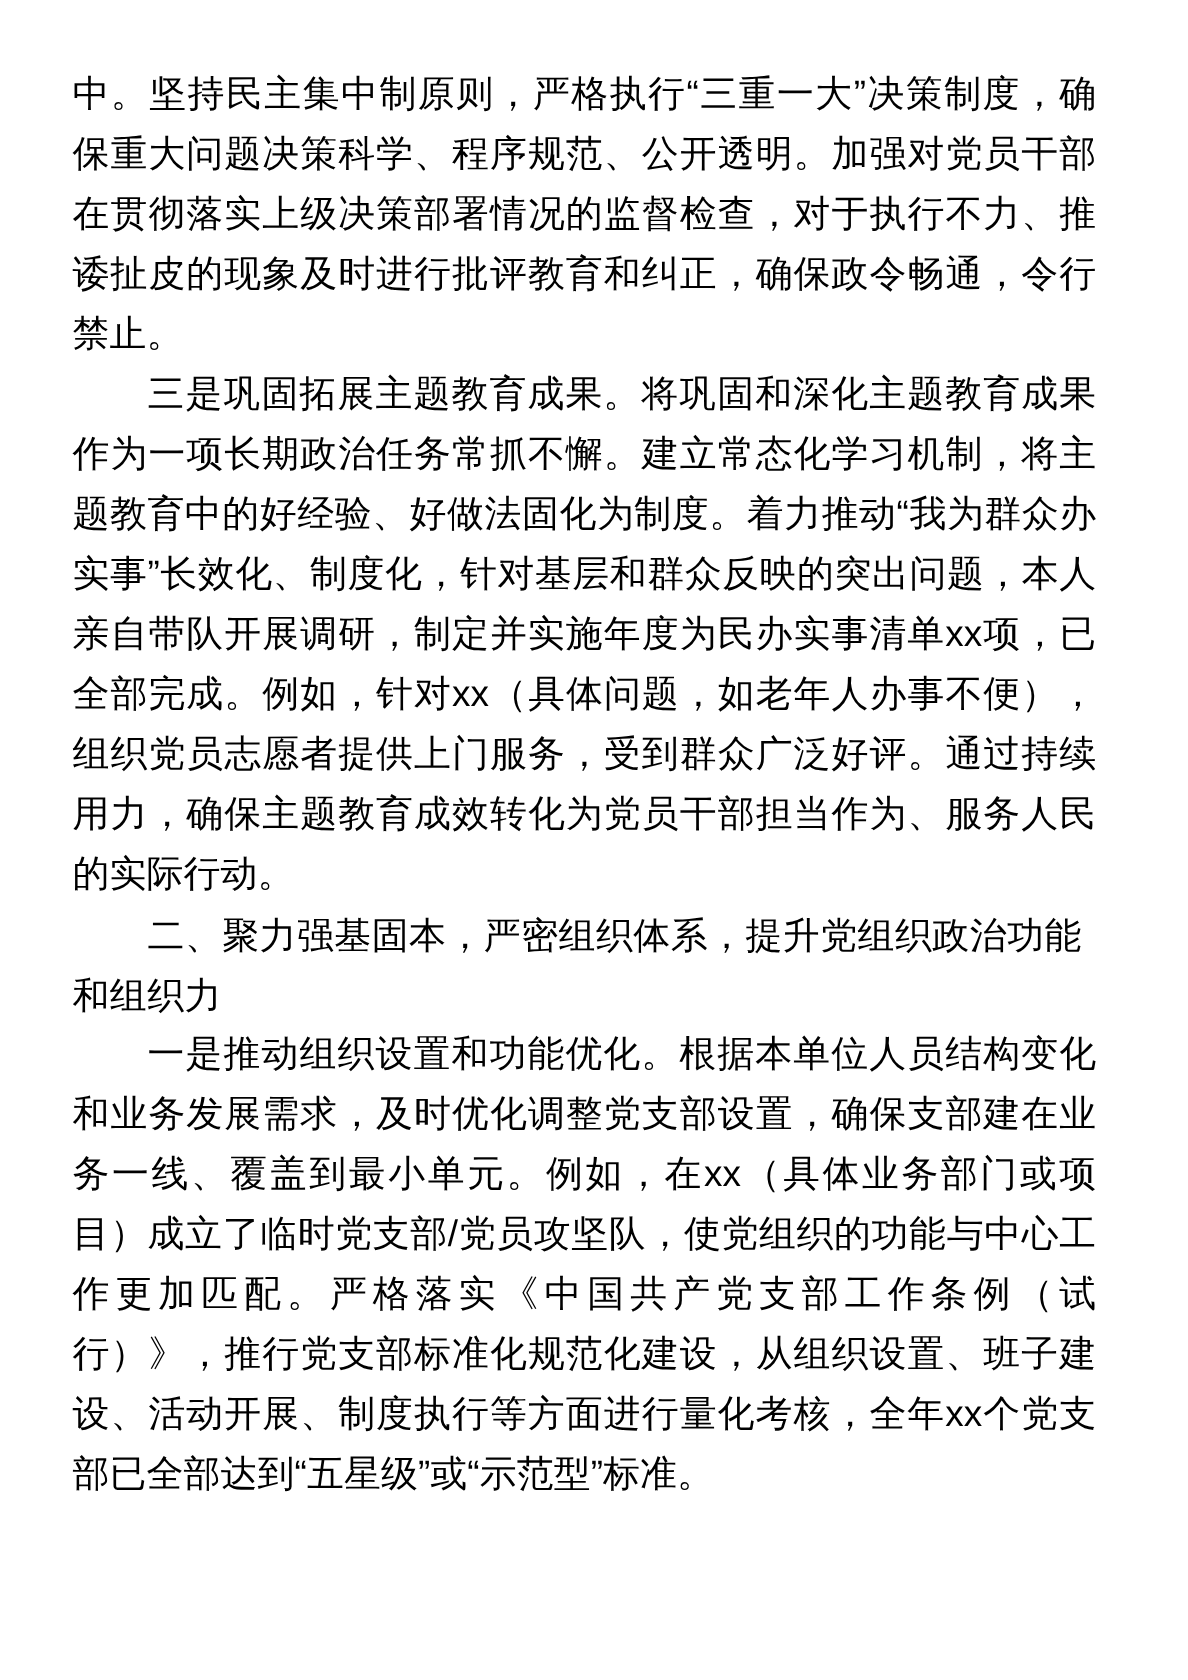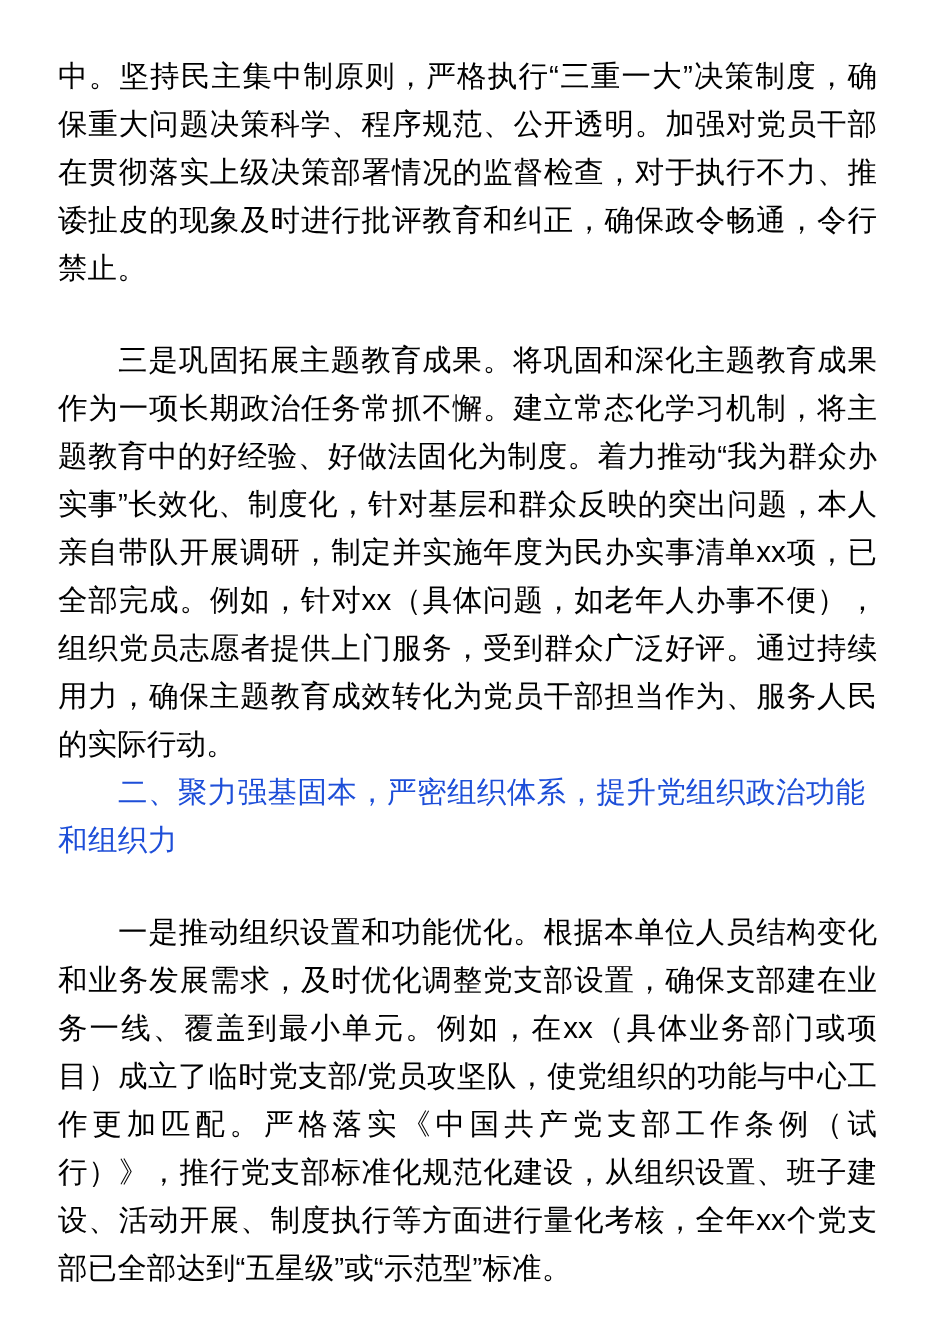--- a/index.html
+++ b/index.html
@@ -33,31 +33,30 @@
     text-justify: inter-character;
     text-align-last: left;
     letter-spacing: 0.1px;
     word-break: break-all;
     color: #000000;
     font-weight: 400;
     -webkit-font-smoothing: antialiased;
   }
   p.para.indent {
     text-indent: 60px;
-    margin-top: 44px;
   }
   p.heading {
     margin: 0;
     font-size: 29.5px;
     line-height: 48px;
     text-indent: 60px;
     text-align: left;
     letter-spacing: 0.4px;
     word-break: break-all;
-    color: #1d4ed8;
+    color: #000000;
     font-weight: 400;
     font-family: "DejaVu Sans", "Liberation Sans", sans-serif;
   }
   .para-cont {
     text-indent: 0;
   }
 </style>
 </head>
 <body>
 

